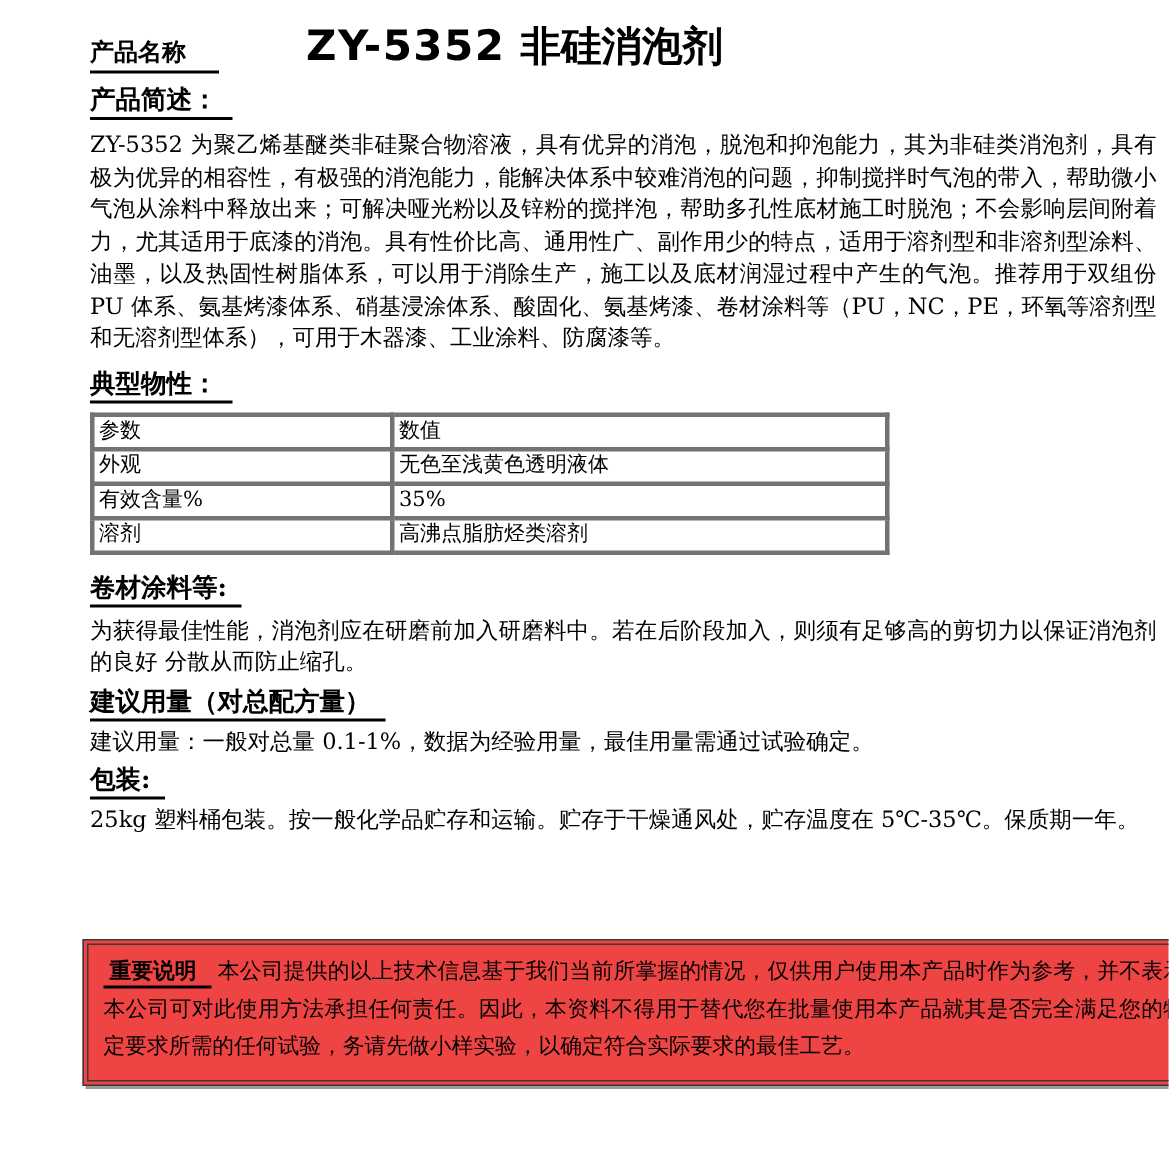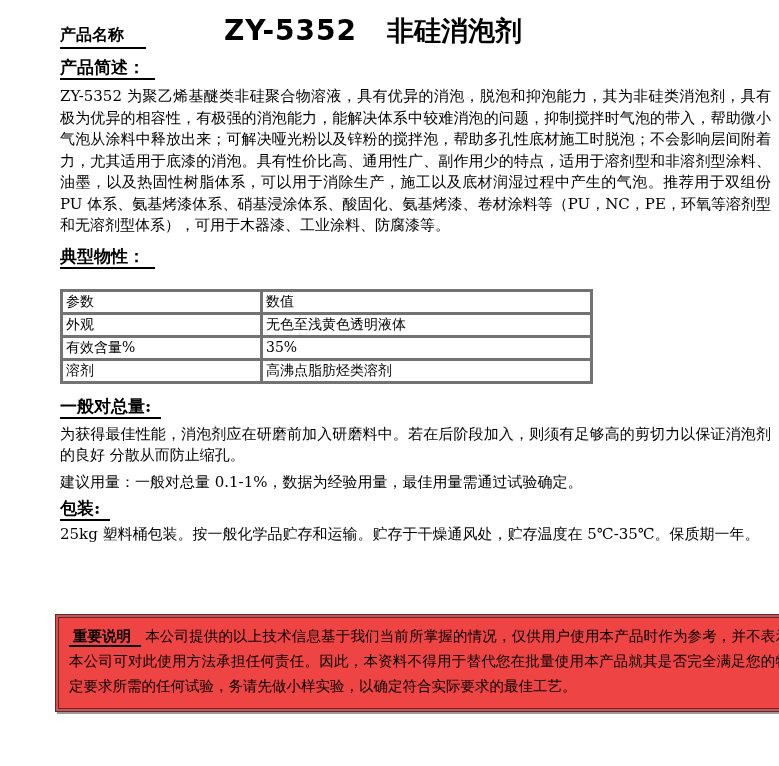--- a/index.html
+++ b/index.html
@@ -16,21 +16,20 @@
     height: 766px;
     padding: 14px 8px 0 60px;
   }
 
   
   .title-row {
     display: flex;
     align-items: baseline;
     margin-bottom: 8px;
     white-space: nowrap;
-    gap: 20px;
   }
   .title-label {
     font-size: 16px;
     font-weight: bold;
     border-bottom: 2px solid #000;
     padding-right: 22px;
     line-height: 24px;
   }
   .product-code {
     font-family: "DejaVu Sans", "Liberation Sans", sans-serif;
@@ -48,21 +47,21 @@
   }
 
   
   .section-heading {
     display: inline-block;
     font-size: 17px;
     font-weight: bold;
     line-height: 21px;
     border-bottom: 2px solid #000;
     padding-right: 10px;
-    margin-bottom: 20px;
+    margin-bottom: 6px;
   }
   .h-brief      { margin-bottom: 6px; }
   .h-props      { margin-top: 0; }
   .h-method     { margin-bottom: 5px; }
   .h-dosage     { margin-bottom: 3px; }
   .h-packaging  { margin-bottom: 3px; }
 
   
   .para {
     font-size: 15px;
@@ -149,25 +148,26 @@
         </tr>
         <tr>
           <td class="col-param">溶剂</td>
           <td class="col-value">高沸点脂肪烃类溶剂</td>
         </tr>
       </tbody>
     </table>
   </div>
 
   <div>
-    <span class="section-heading h-method">一般对总量:</span>
+    <span class="section-heading h-method">卷材涂料等:</span>
     <p class="para para-tight">为获得最佳性能，消泡剂应在研磨前加入研磨料中。若在后阶段加入，则须有足够高的剪切力以保证消泡剂的良好 分散从而防止缩孔。</p>
   </div>
 
   <div>
+    <span class="section-heading h-dosage">建议用量（对总配方量）</span>
     <p class="para para-tight">建议用量：一般对总量 0.1-1%，数据为经验用量，最佳用量需通过试验确定。</p>
   </div>
 
   <div>
     <span class="section-heading h-packaging">包装:</span>
     <p class="para para-last">25kg 塑料桶包装。按一般化学品贮存和运输。贮存于干燥通风处，贮存温度在 5℃-35℃。保质期一年。</p>
   </div>
 
   <div class="notice-box">
     <p class="notice-text"><span class="notice-label">重要说明</span><span>本公司提供的以上技术信息基于我们当前所掌握的情况，仅供用户使用本产品时作为参考，并不表示本公司可对此使用方法承担任何责任。因此，本资料不得用于替代您在批量使用本产品就其是否完全满足您的特定要求所需的任何试验，务请先做小样实验，以确定符合实际要求的最佳工艺。</span></p>

